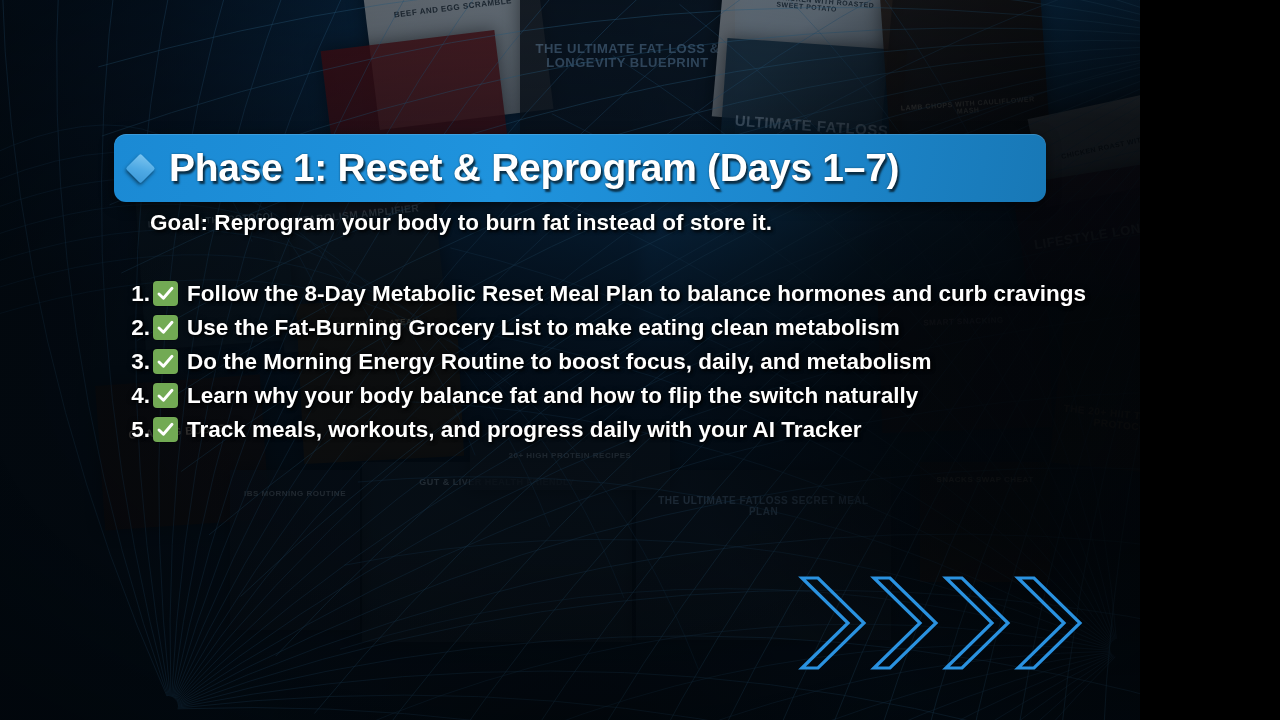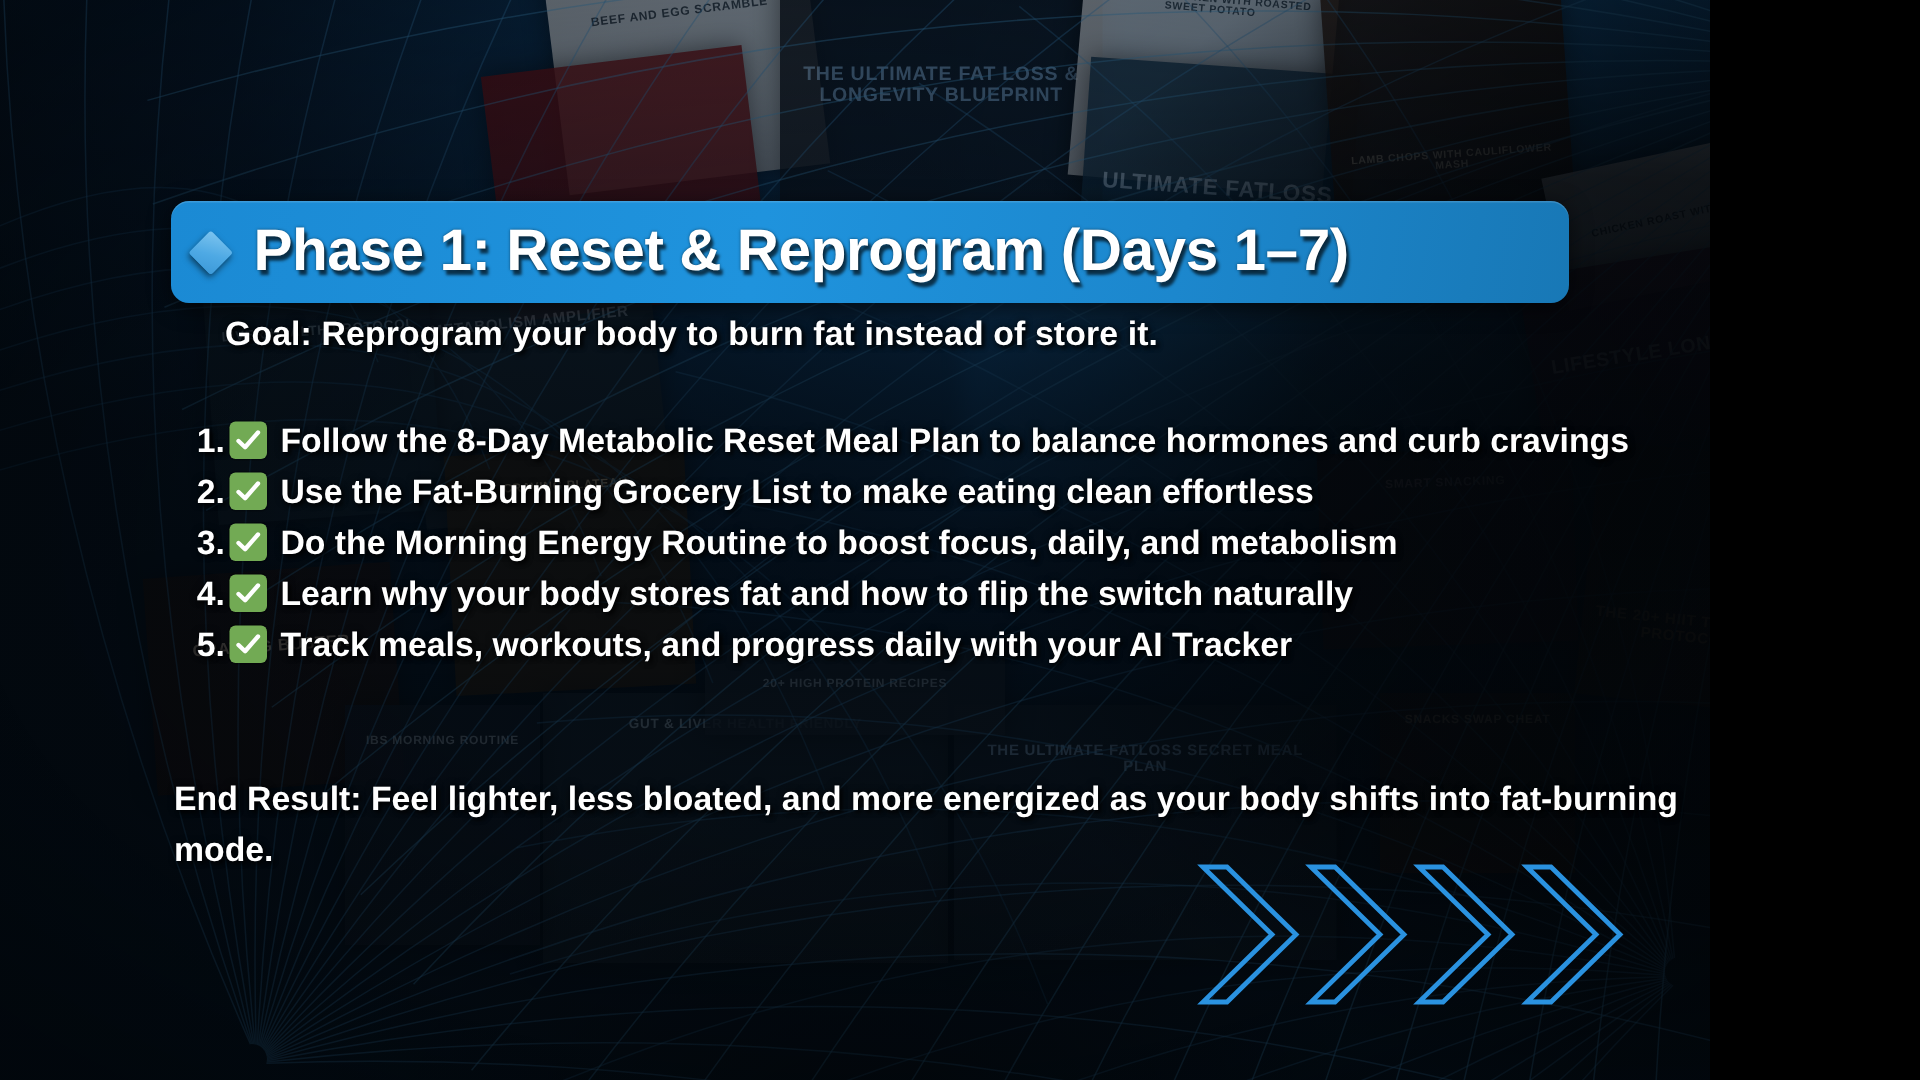--- a/index.html
+++ b/index.html
@@ -368,47 +368,46 @@
           </span>
           <span class="step-text">Follow the 8-Day Metabolic Reset Meal Plan to balance hormones and curb cravings</span>
         </li>
         <li class="step">
           <span class="step-num">2.</span>
           <span class="check">
             <svg width="19" height="19" viewBox="0 0 19 19">
               <path d="M3 10 L7.4 14.2 L16 4.3" stroke="#ffffff" stroke-width="2.9" fill="none" stroke-linecap="round" stroke-linejoin="round"></path>
             </svg>
           </span>
-          <span class="step-text">Use the Fat-Burning Grocery List to make eating clean effortless</span>
+          <span class="step-text">Use the Fat-Burning Grocery List to make eating clean metabolism</span>
         </li>
         <li class="step">
           <span class="step-num">3.</span>
           <span class="check">
             <svg width="19" height="19" viewBox="0 0 19 19">
               <path d="M3 10 L7.4 14.2 L16 4.3" stroke="#ffffff" stroke-width="2.9" fill="none" stroke-linecap="round" stroke-linejoin="round"></path>
             </svg>
           </span>
           <span class="step-text">Do the Morning Energy Routine to boost focus, daily, and metabolism</span>
         </li>
         <li class="step">
           <span class="step-num">4.</span>
           <span class="check">
             <svg width="19" height="19" viewBox="0 0 19 19">
               <path d="M3 10 L7.4 14.2 L16 4.3" stroke="#ffffff" stroke-width="2.9" fill="none" stroke-linecap="round" stroke-linejoin="round"></path>
             </svg>
           </span>
-          <span class="step-text">Learn why your body stores fat and how to flip the switch naturally</span>
+          <span class="step-text">Learn why your body balance fat and how to flip the switch naturally</span>
         </li>
         <li class="step">
           <span class="step-num">5.</span>
           <span class="check">
             <svg width="19" height="19" viewBox="0 0 19 19">
               <path d="M3 10 L7.4 14.2 L16 4.3" stroke="#ffffff" stroke-width="2.9" fill="none" stroke-linecap="round" stroke-linejoin="round"></path>
             </svg>
           </span>
           <span class="step-text">Track meals, workouts, and progress daily with your AI Tracker</span>
         </li>
       </ul>
 
-    <div class="end-result">End Result: Feel lighter, less bloated, and more energized as your body shifts into fat-burning mode.</div>
 
   </div>
 </div>
 
 </body></html>

